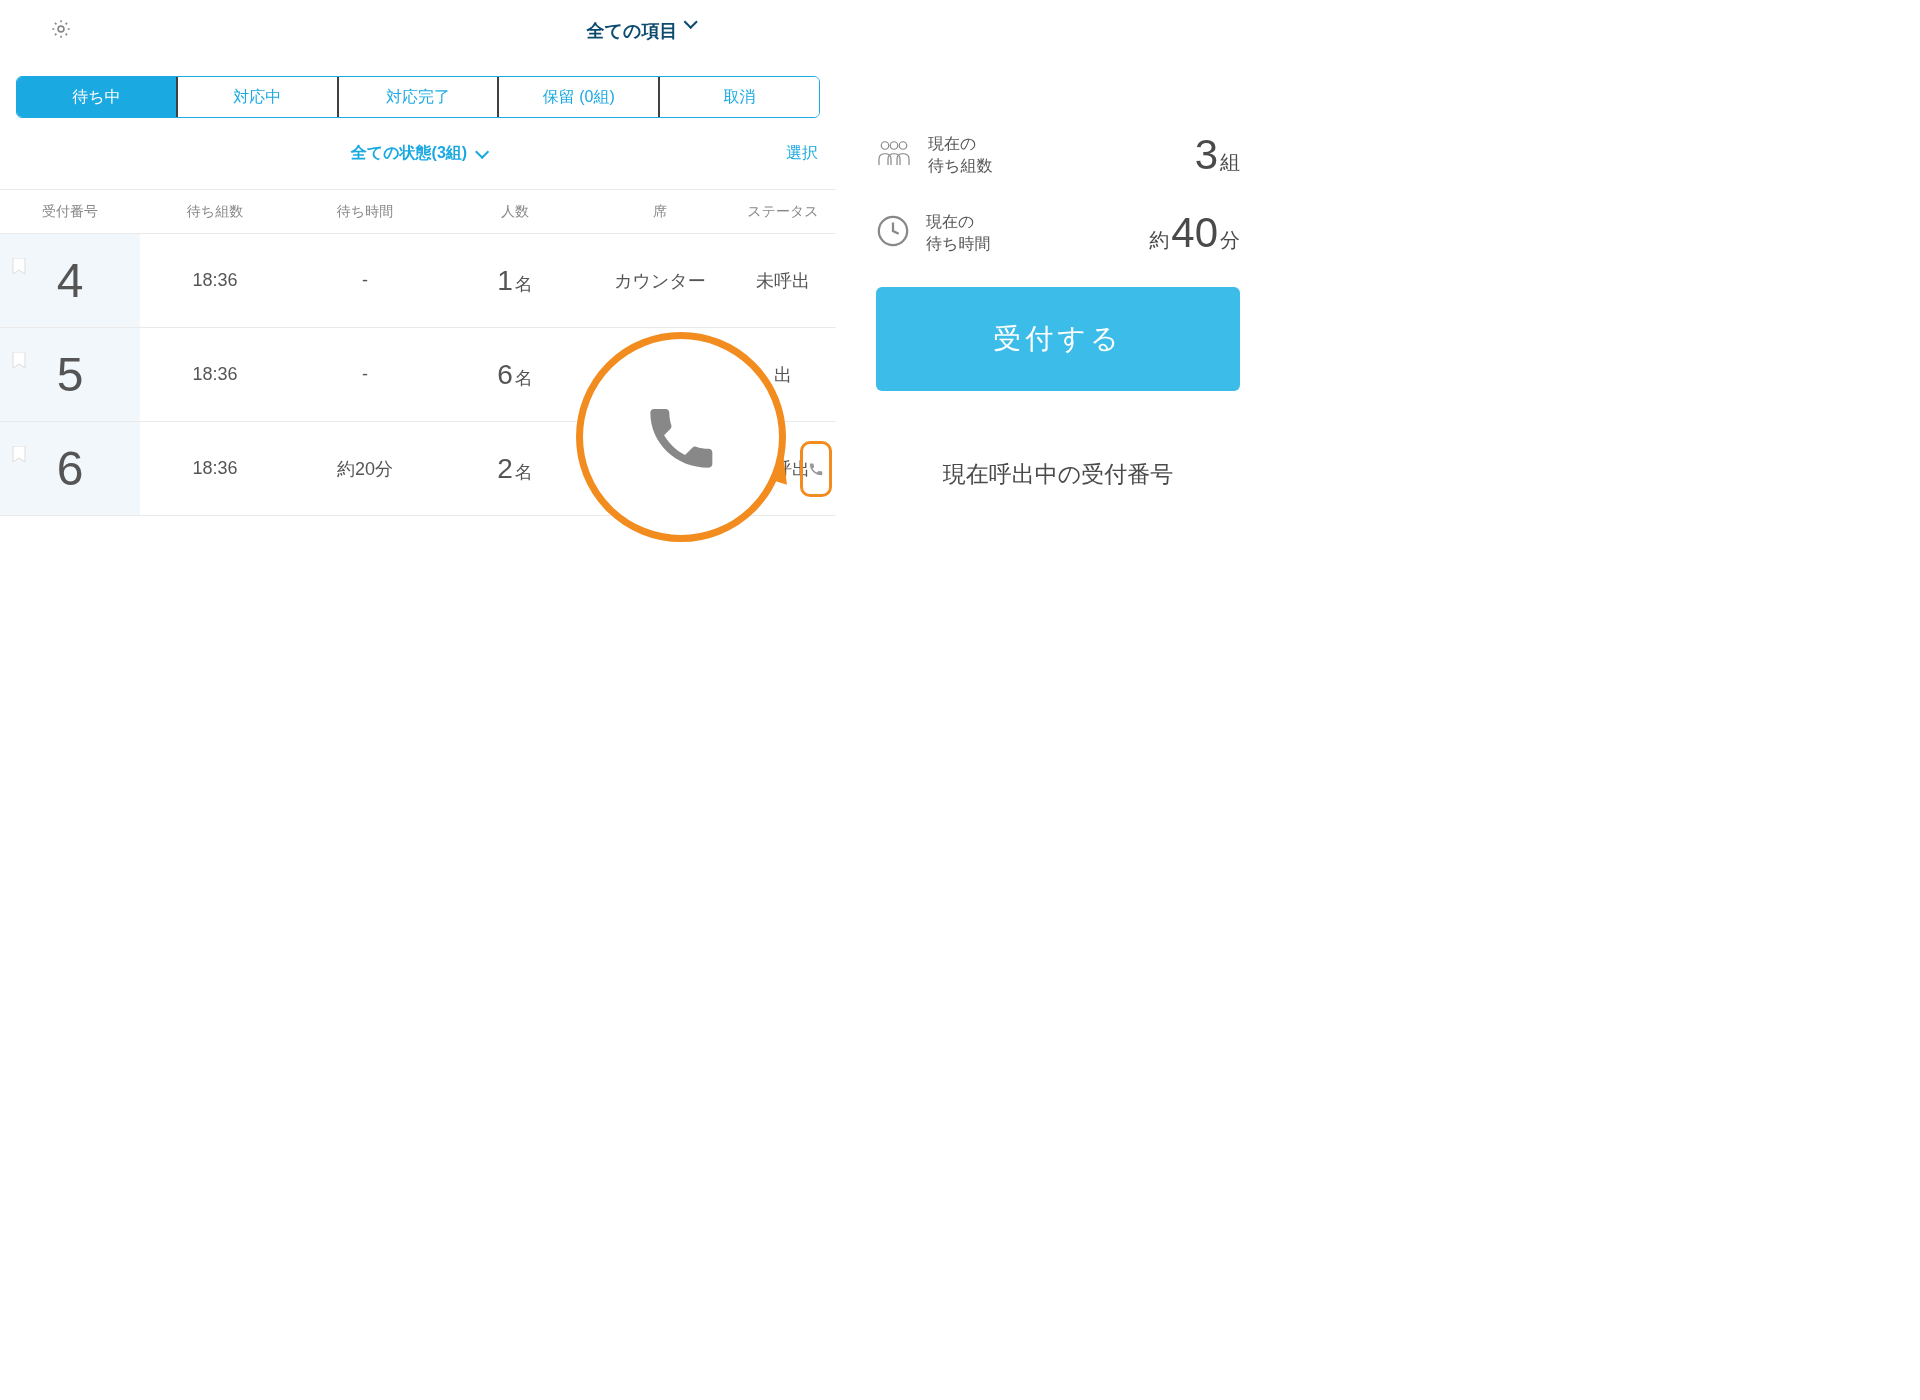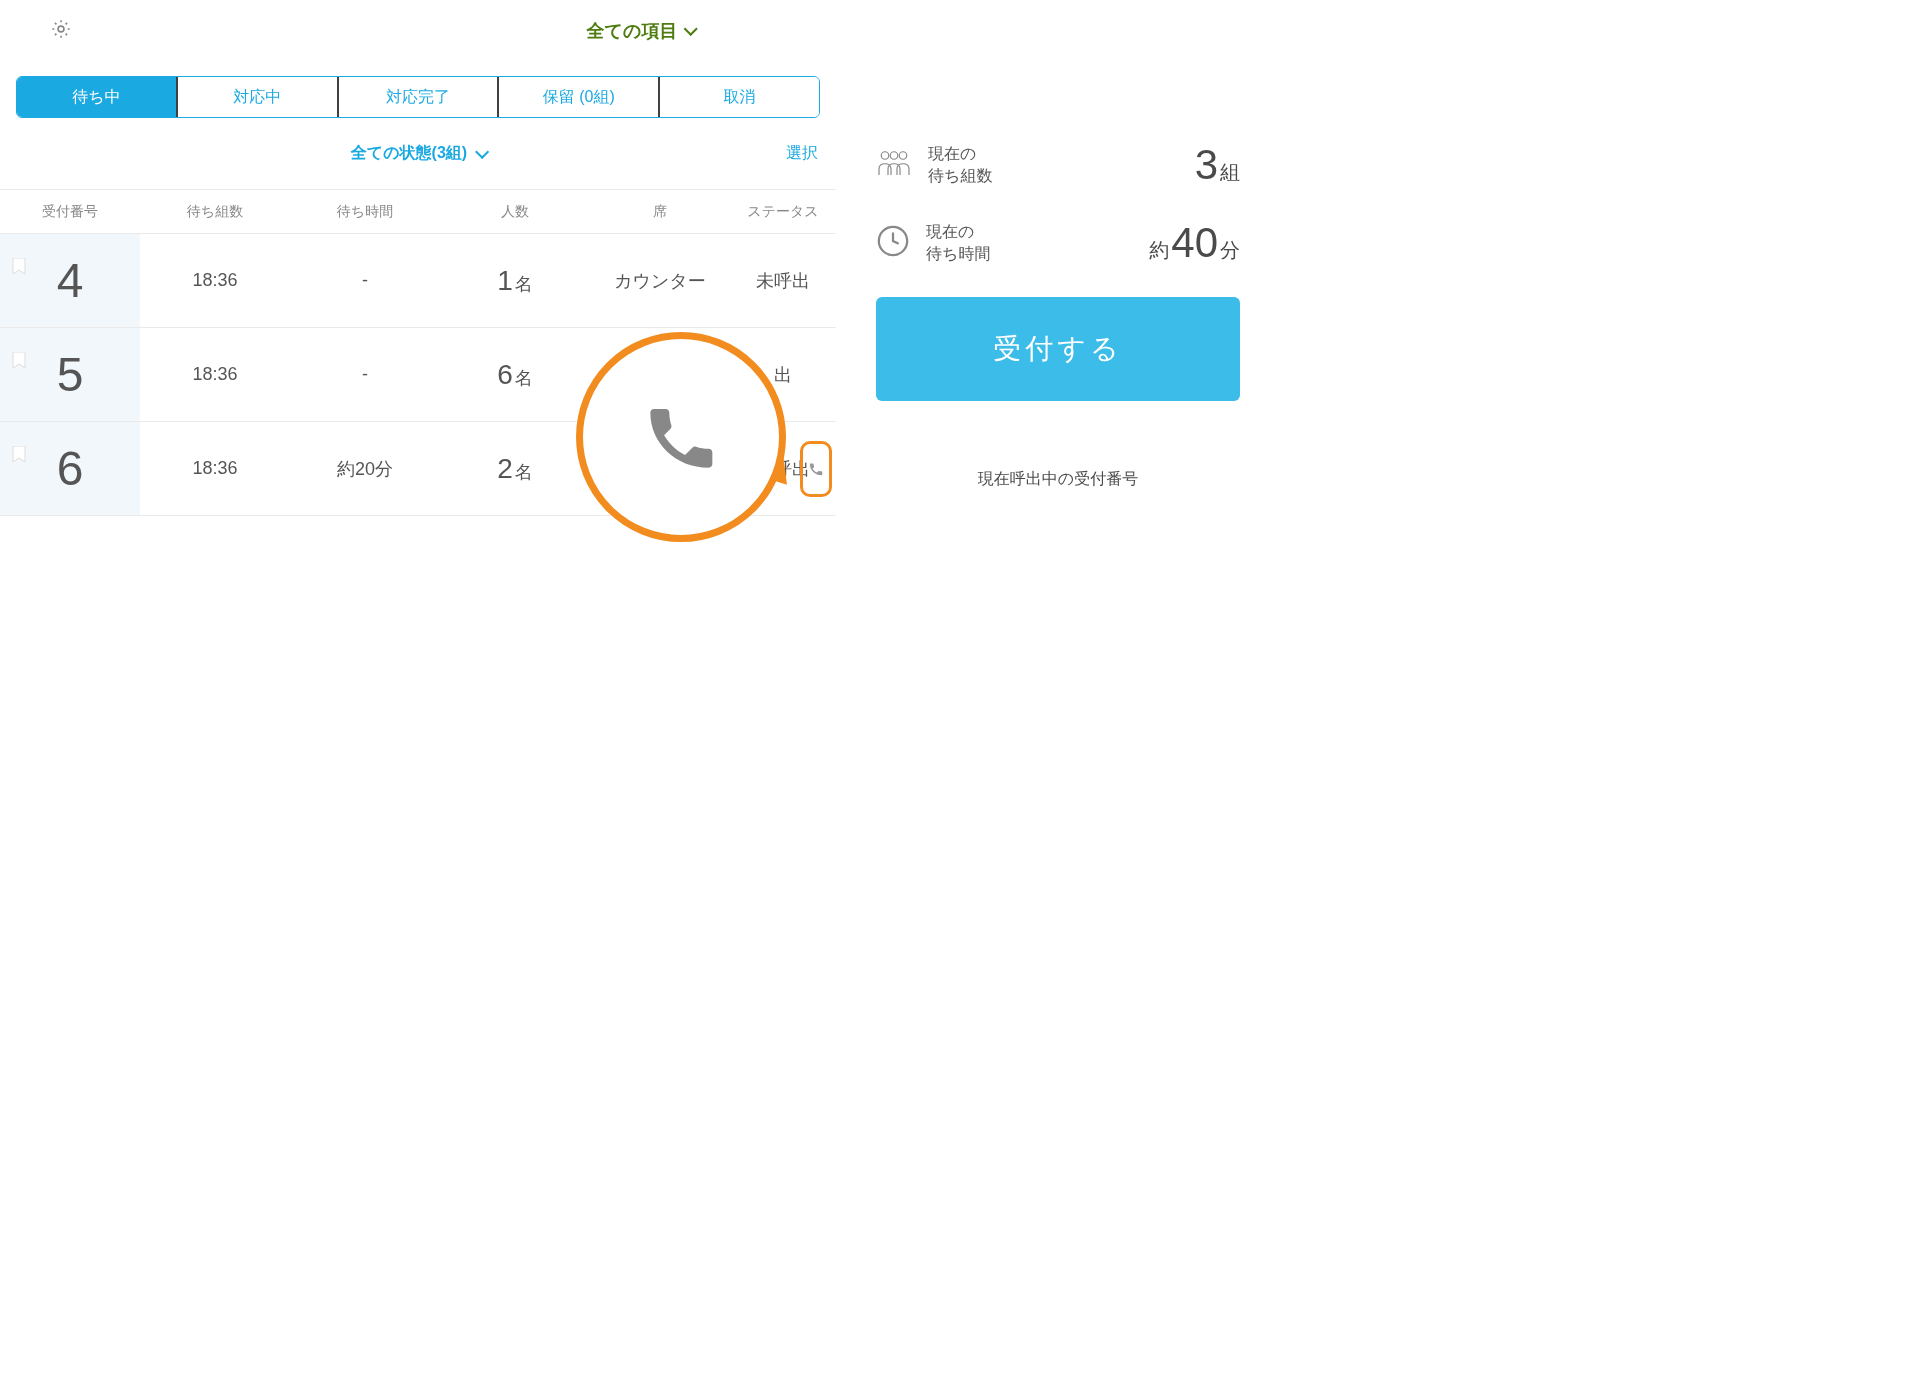--- a/index.html
+++ b/index.html
@@ -23,23 +23,23 @@
       left: 50px;
       top: 50%;
       transform: translateY(-50%);
       cursor: pointer;
     }
     .header-center {
       position: absolute;
       left: 50%;
       transform: translateX(-50%);
       display: flex;
-      align-items: center;
+      align-items: flex-start;
       gap: 6px;
-      color: #4d7c0f;
+      color: #0c4a6e;
       font-size: 18px;
       font-weight: 600;
       cursor: pointer;
     }
     .main-container {
       display: flex;
       gap: 16px;
       padding: 0;
     }
     .left-panel {
@@ -229,21 +229,21 @@
       display: flex;
       align-items: center;
       justify-content: center;
       cursor: pointer;
       letter-spacing: 4px;
     }
     .calling-card {
       background: #fff;
       padding: 26px 0;
       text-align: center;
-      font-size: 16px;
+      font-size: 23px;
       color: #4a4a4a;
     }
     .chevron-down {
       display: inline-block;
       width: 10px;
       height: 10px;
       border-right: 2px solid currentColor;
       border-bottom: 2px solid currentColor;
       transform: rotate(45deg) translateY(-3px);
     }

